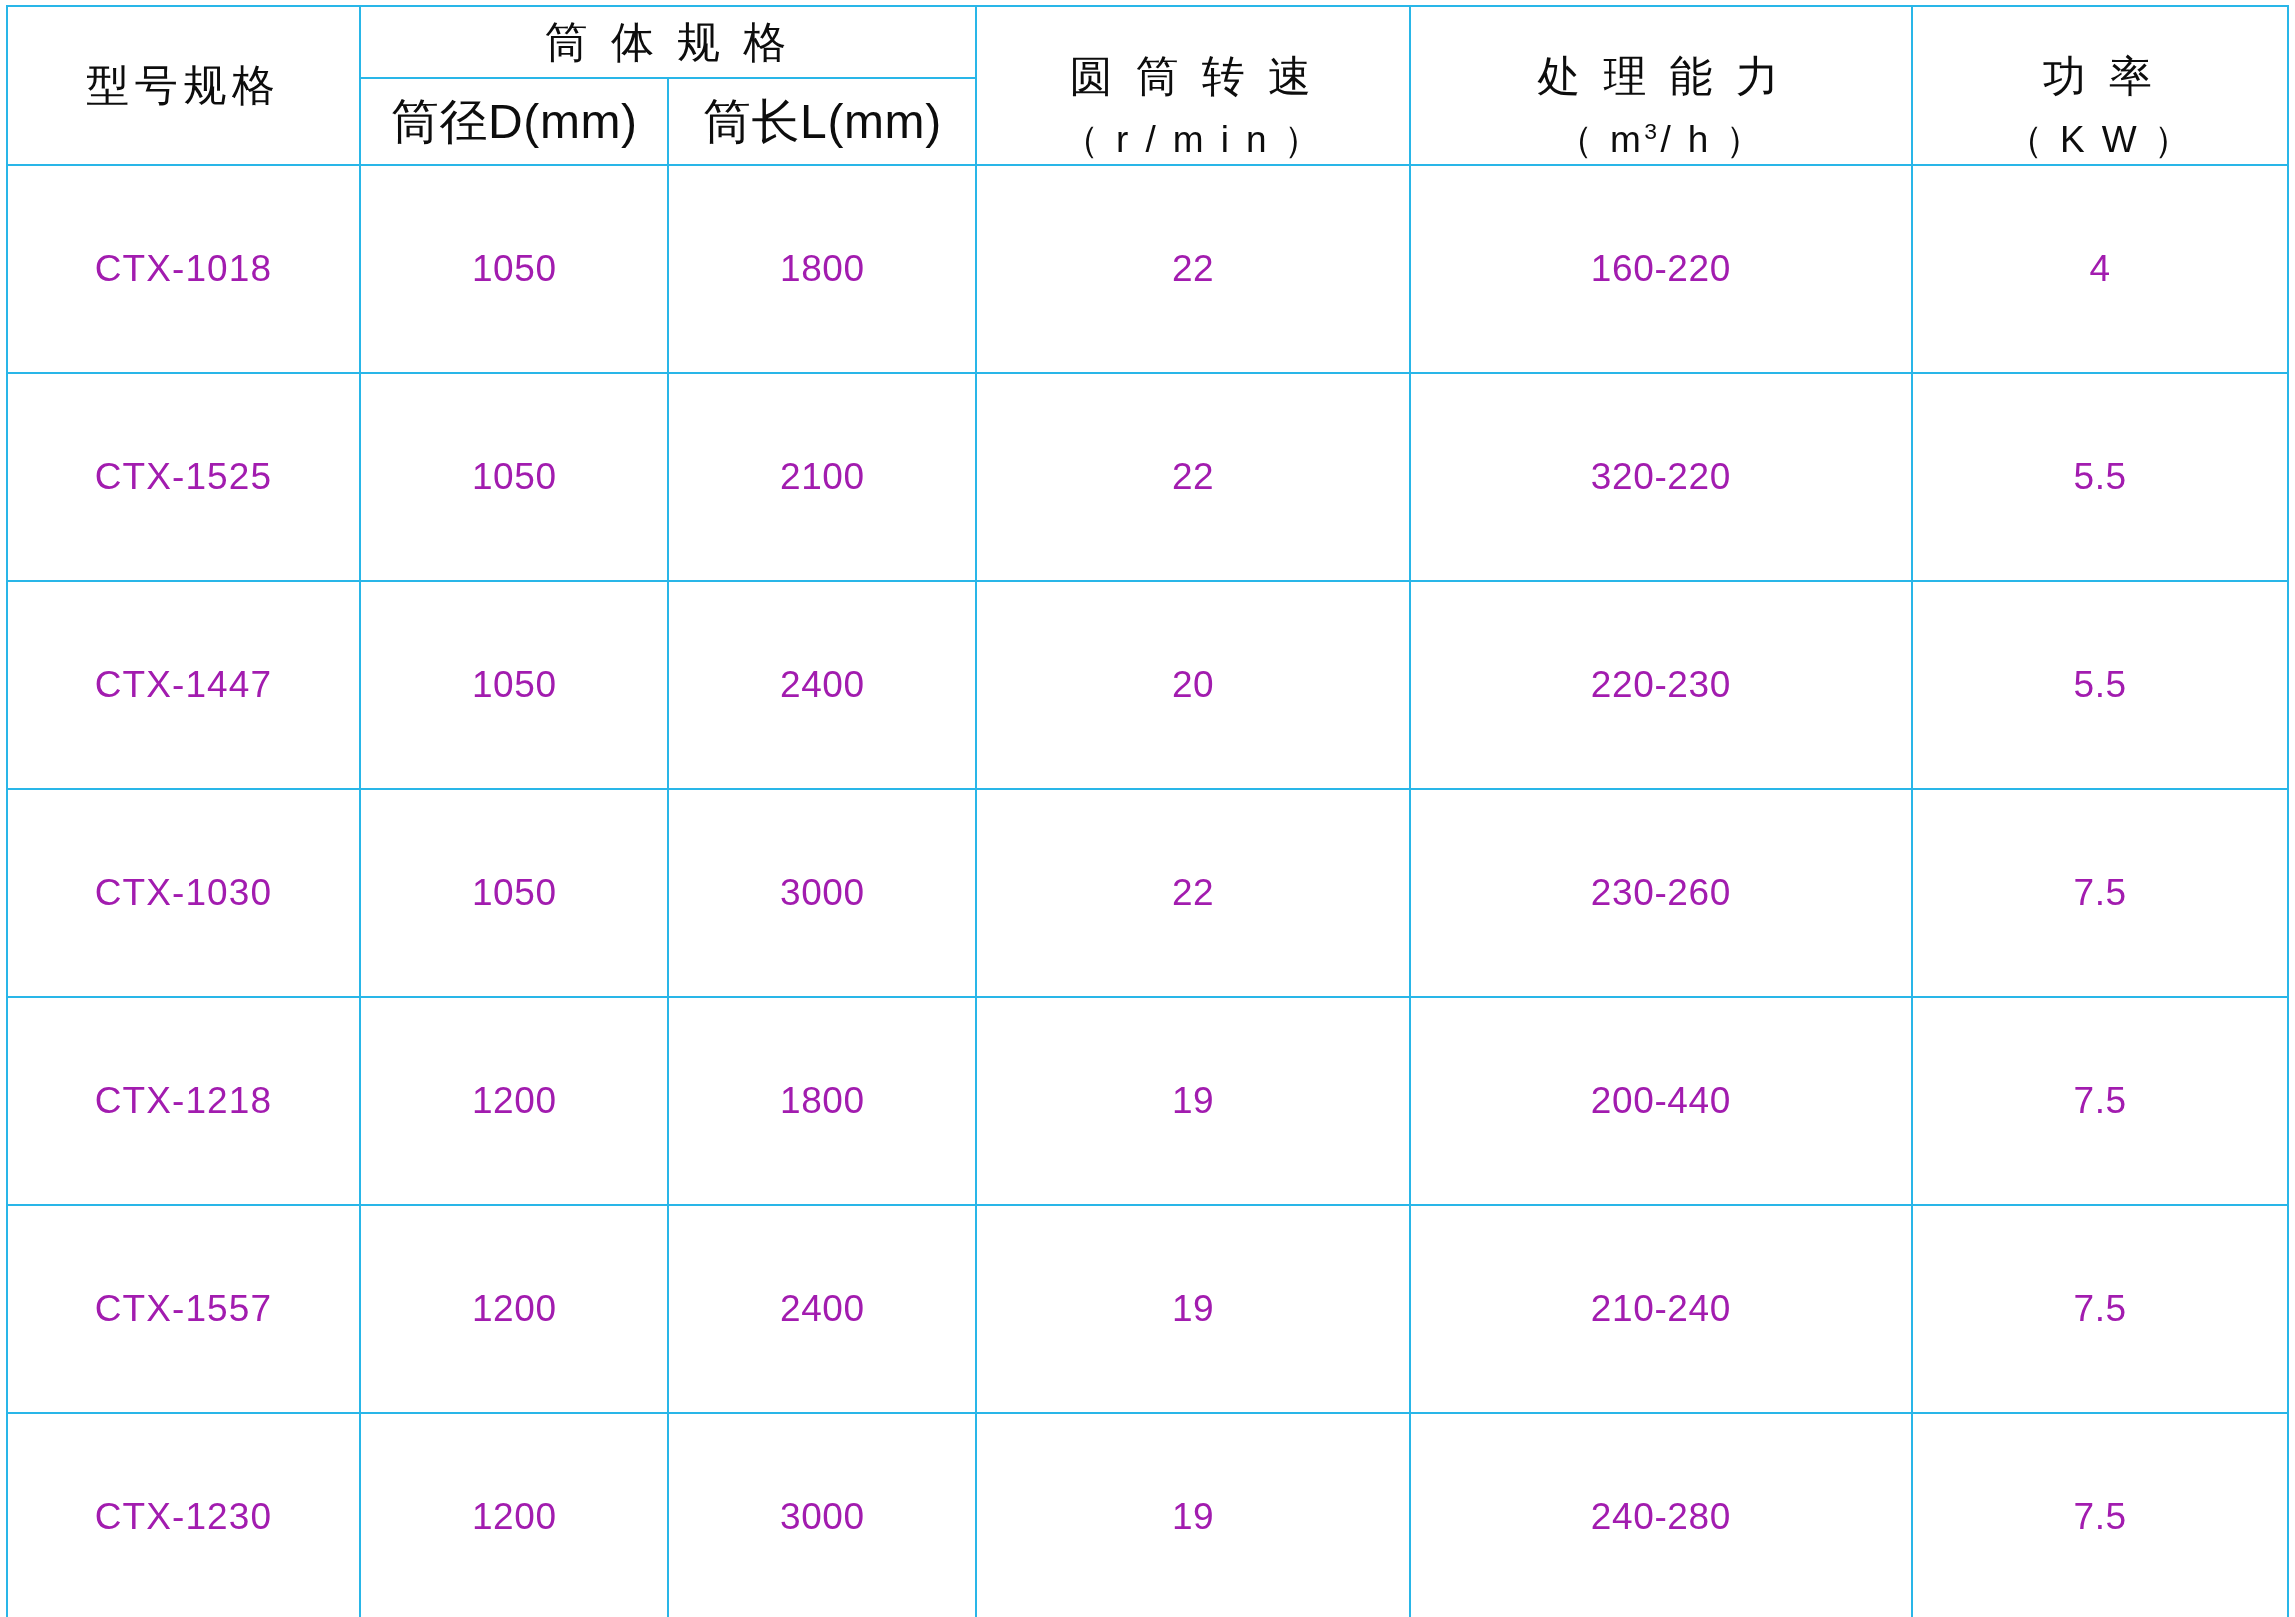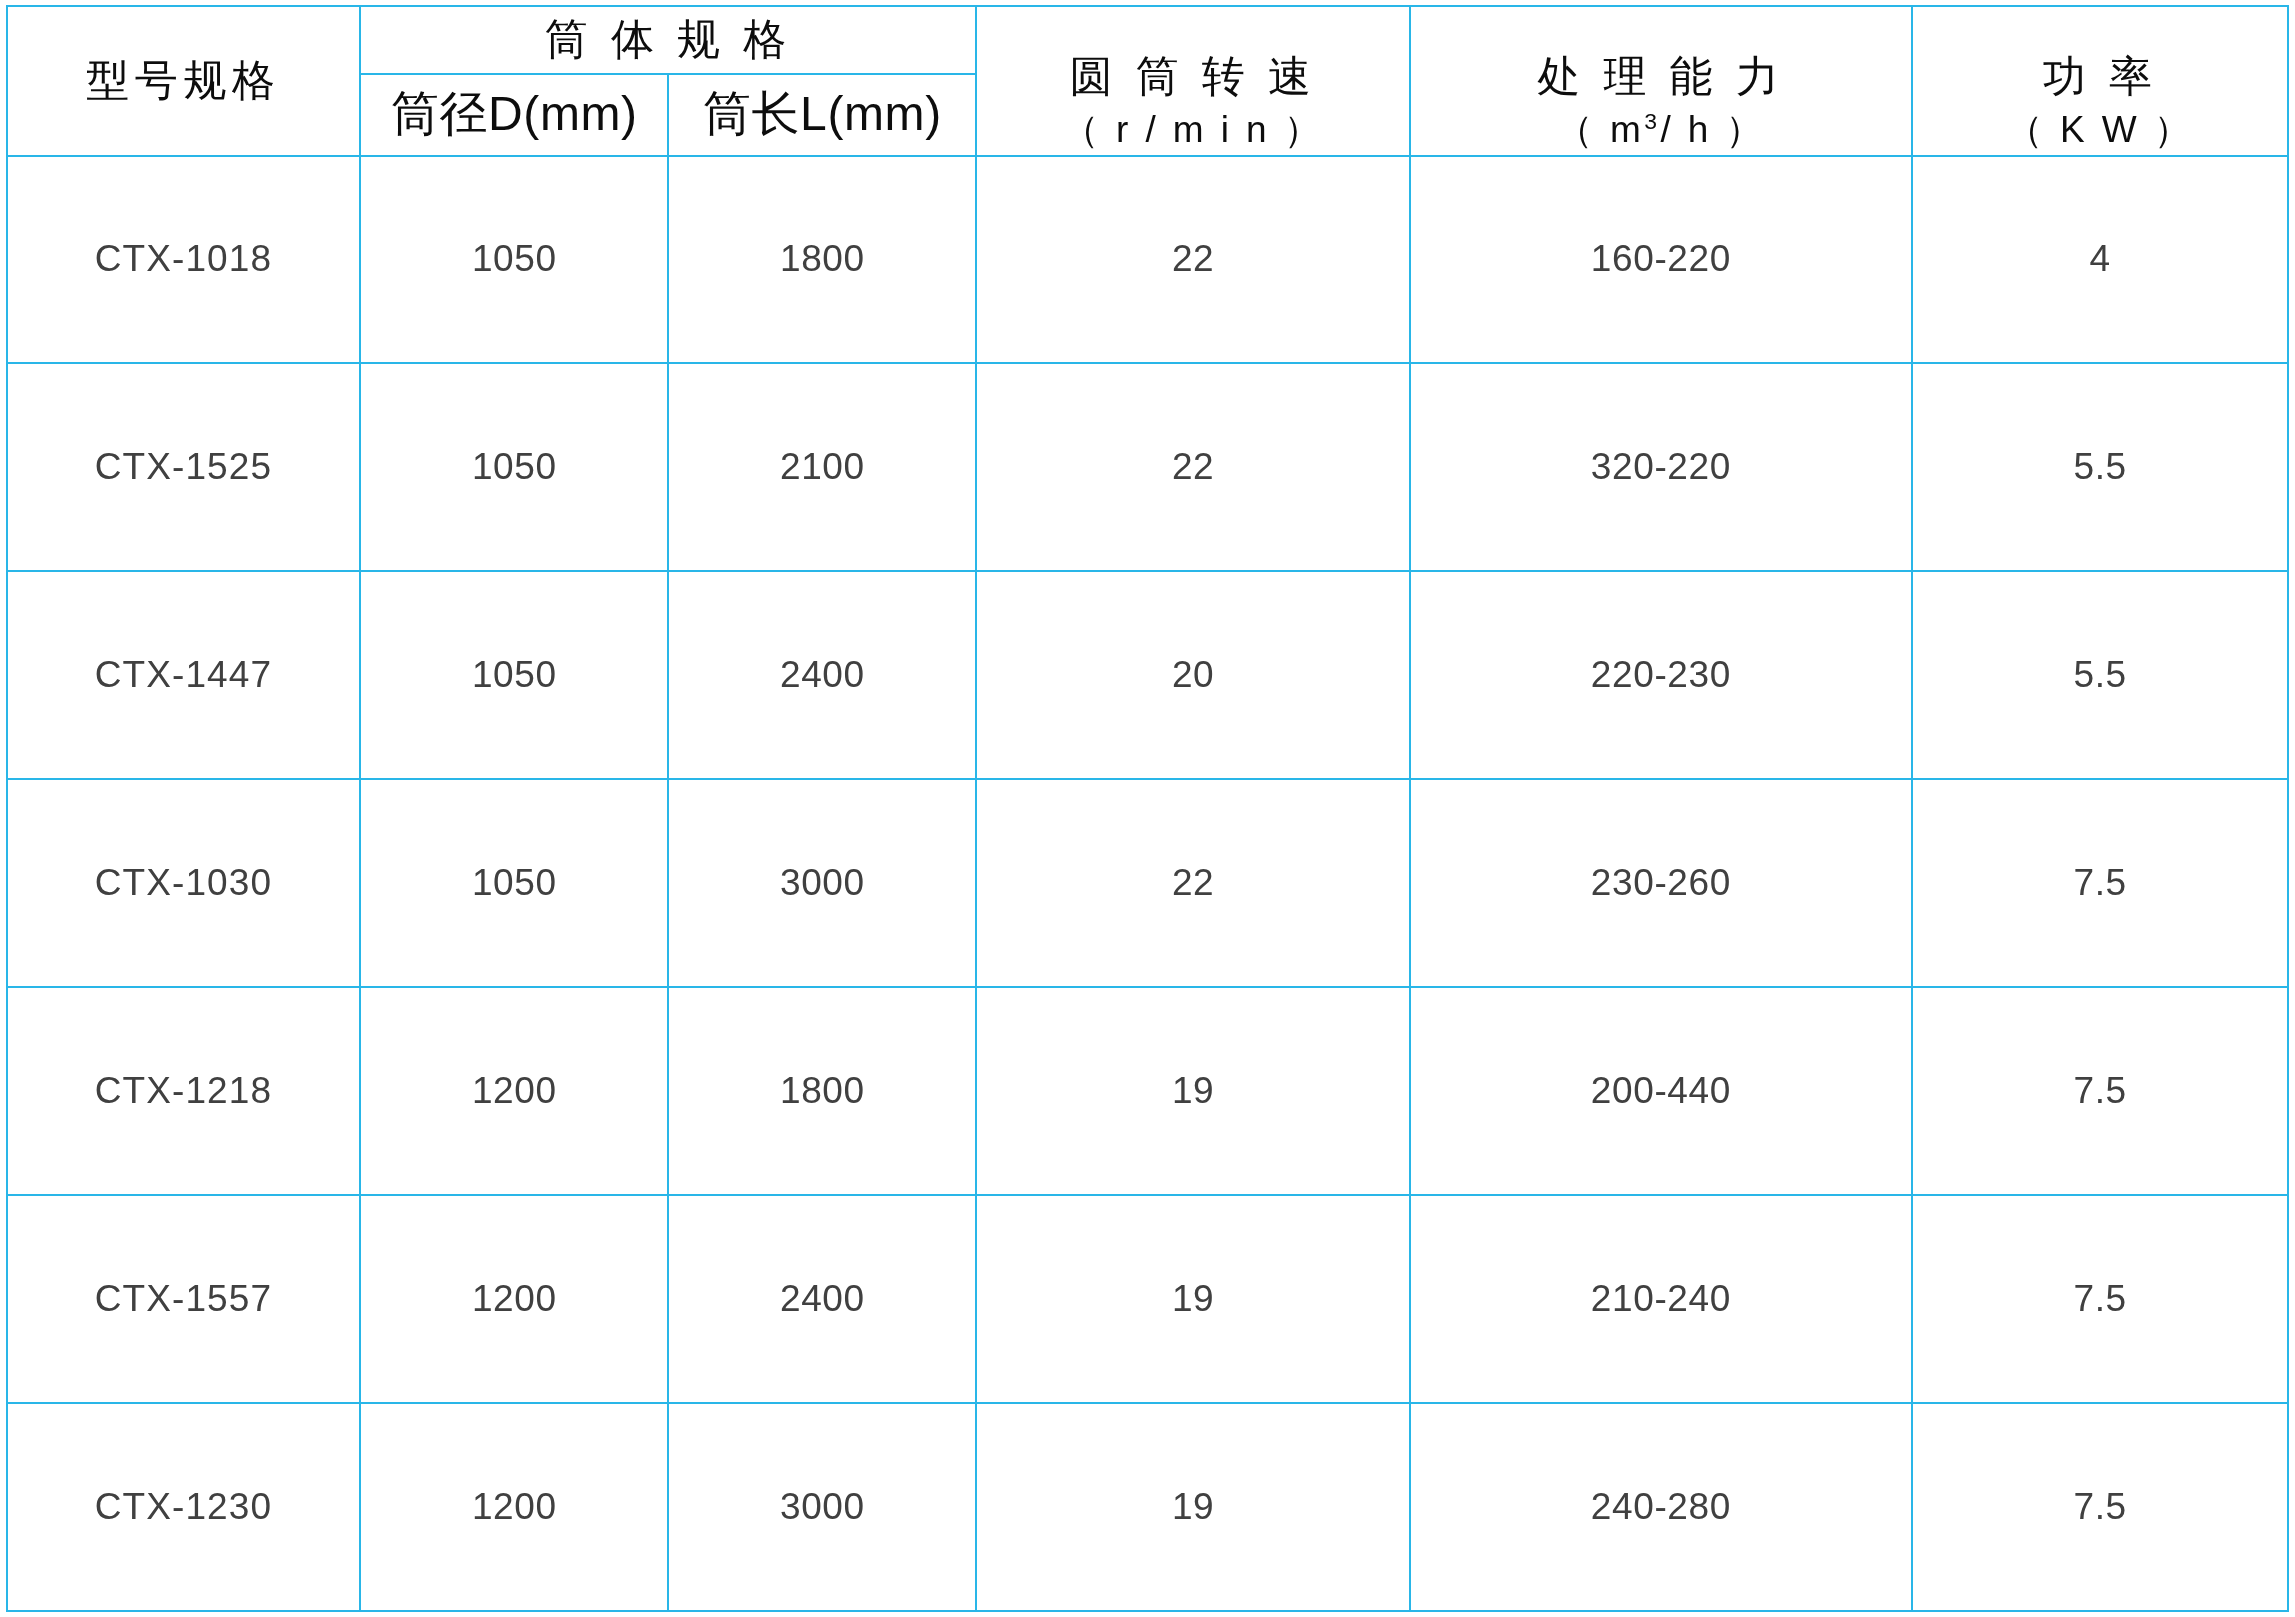--- a/index.html
+++ b/index.html
@@ -44,29 +44,30 @@
   .hdr-sub {
     font-size: 48px;
     letter-spacing: 0.6px;
     color: #0d0d0d;
     line-height: 1.3;
   }
   .hdr-unit {
     font-size: 37px;
     letter-spacing: 3.4px;
     display: block;
+    margin-top: 10px;
   }
   .hdr-stack {
     display: block;
     margin-top: 40px;
   }
   .cell {
     font-size: 37px;
     letter-spacing: 0.6px;
-    color: #404040;
+    color: #a21caf;
   }
   .cell-model {
     font-size: 37px;
     letter-spacing: 1.1px;
   }
   .col-model { width: 15.5%; }
   .col-d { width: 13.5%; }
   .col-l { width: 13.5%; }
   .col-speed { width: 19%; }
   .col-cap { width: 22%; }

